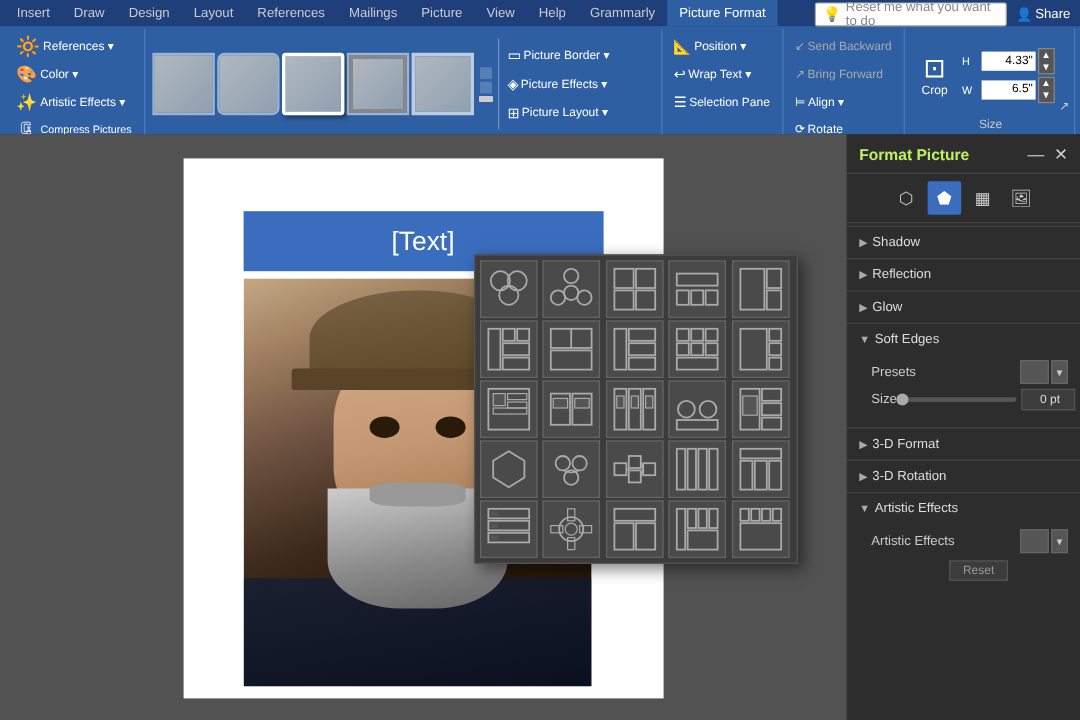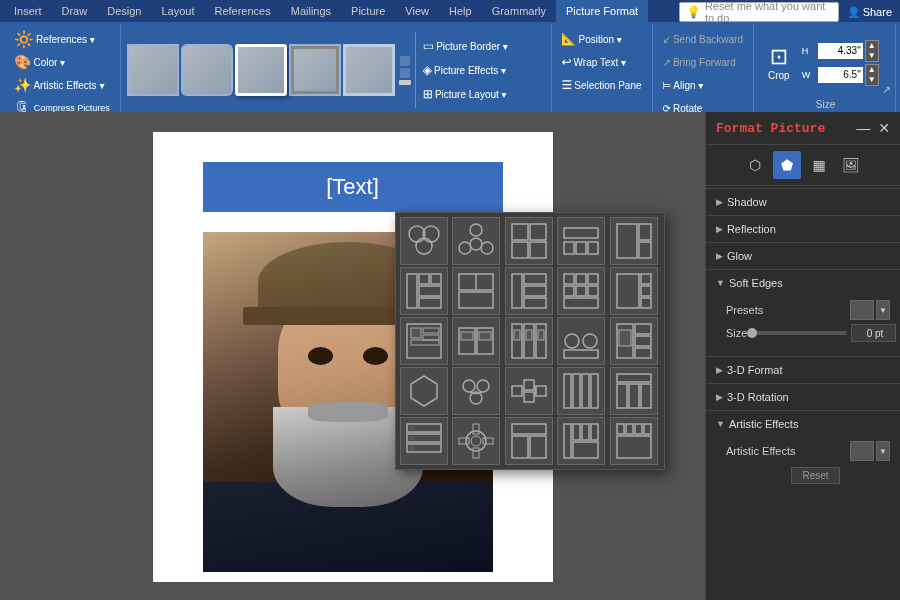--- a/index.html
+++ b/index.html
@@ -16,33 +16,33 @@
     .ribbon-group-content { display: flex; align-items: flex-start; flex: 1; padding-top: 4px; gap: 2px; }
     .ribbon-btn { display: flex; flex-direction: column; align-items: center; justify-content: center; padding: 2px 4px; cursor: pointer; border-radius: 2px; color: #fff; font-size: 10px; min-width: 32px; }
     .ribbon-btn-small { display: flex; align-items: center; padding: 2px 4px; cursor: pointer; border-radius: 2px; color: #fff; font-size: 10px; white-space: nowrap; height: 22px; gap: 2px; }
 
     
     .content-area { display: flex; width: 900px; height: 490px; background: #525252; position: relative; }
 
     
     .doc-area { flex: 1; display: flex; align-items: flex-start; justify-content: center; padding: 20px; overflow: hidden; background: #525252; }
     .doc-page { width: 400px; height: 450px; background: #fff; position: relative; overflow: hidden; }
-    .doc-text-box { position: absolute; top: 30px; left: 50px; right: 50px; background: #3b6dbf; color: #fff; text-align: center; font-size: 22px; padding: 12px; font-weight: 300; }
+    .doc-text-box { position: absolute; top: 44px; left: 50px; right: 50px; background: #3b6dbf; color: #fff; text-align: center; font-size: 22px; padding: 12px; font-weight: 300; }
     .doc-image { position: absolute; top: 100px; left: 50px; width: 290px; height: 340px; overflow: hidden; }
 
     
     .dropdown-overlay { position: absolute; top: 100px; left: 395px; width: 270px; background: #3c3c3c; border: 1px solid #555; z-index: 100; box-shadow: 4px 4px 12px rgba(0,0,0,0.5); }
     .dropdown-grid { display: grid; grid-template-columns: repeat(5, 1fr); gap: 2px; padding: 4px; }
     .dropdown-item { width: 48px; height: 48px; background: #4a4a4a; border: 1px solid #666; cursor: pointer; display: flex; align-items: center; justify-content: center; }
     .dropdown-item svg { width: 38px; height: 38px; }
 
     
     .format-panel { width: 195px; background: #2d2d2d; border-left: 1px solid #444; display: flex; flex-direction: column; }
     .format-panel-header { display: flex; align-items: center; justify-content: space-between; padding: 8px 10px; background: #2d2d2d; border-bottom: 1px solid #444; }
-    .format-panel-title { color: #ef4444; font-size: 13px; font-weight: 600; font-family: Liberation Mono, monospace; }
+    .format-panel-title { color: #bef264; font-size: 13px; font-weight: 600; }
     .format-panel-controls { display: flex; gap: 8px; }
     .format-panel-control { color: #ccc; cursor: pointer; font-size: 14px; }
     .format-icons-row { display: flex; justify-content: center; gap: 4px; padding: 6px 8px; border-bottom: 1px solid #444; }
     .format-icon-btn { width: 28px; height: 28px; border: none; border-radius: 2px; cursor: pointer; display: flex; align-items: center; justify-content: center; font-size: 14px; background: transparent; color: #ccc; }
     .format-icon-btn.active { background: #3b6dbf; color: #fff; }
     .format-divider { height: 1px; background: #444; margin: 2px 0; }
     .format-section { padding: 0; }
     .format-section-header { display: flex; align-items: center; padding: 5px 10px; cursor: pointer; color: #ddd; font-size: 11px; gap: 4px; }
     .format-section-arrow { font-size: 9px; color: #aaa; }
     .format-section-content { padding: 6px 10px 8px 20px; }

